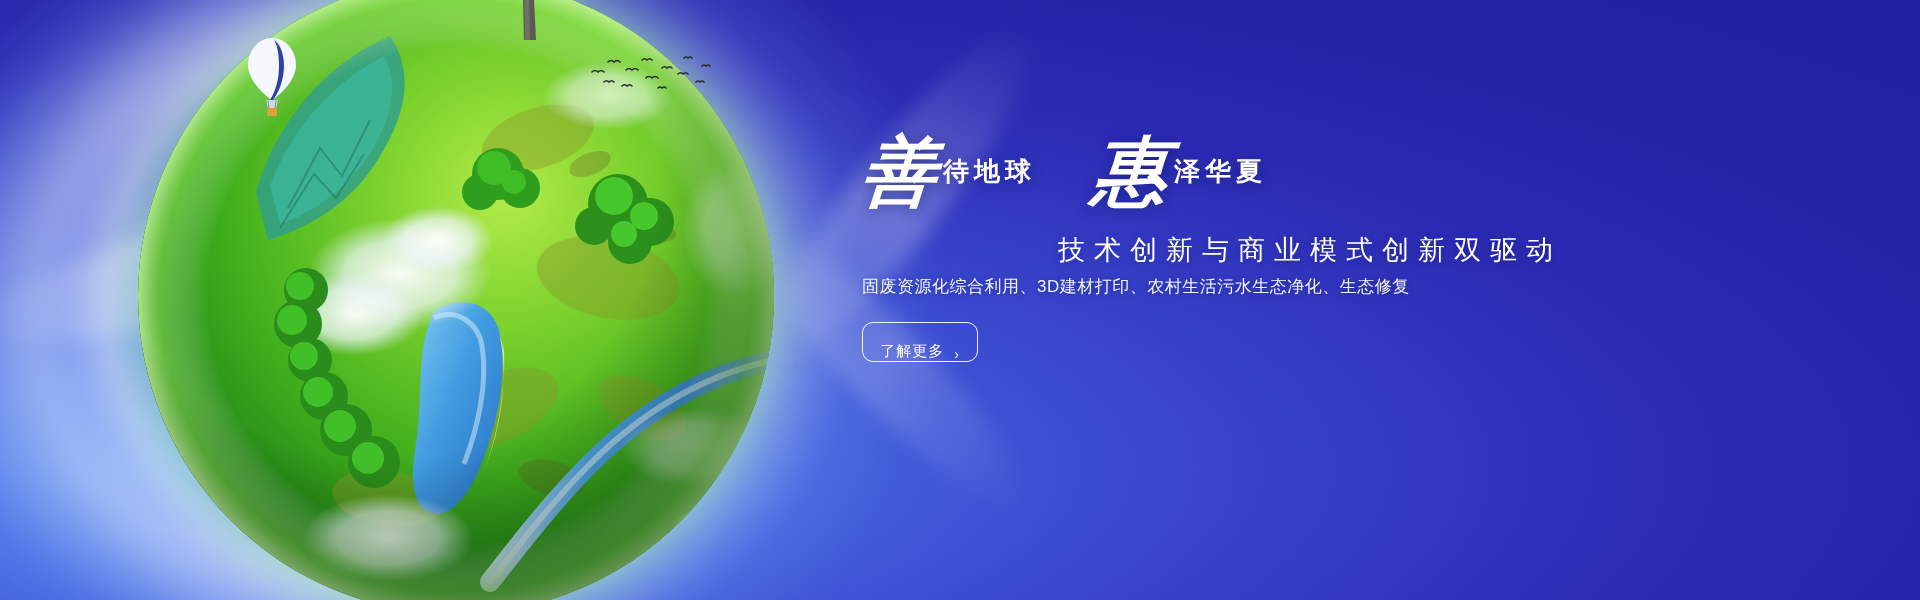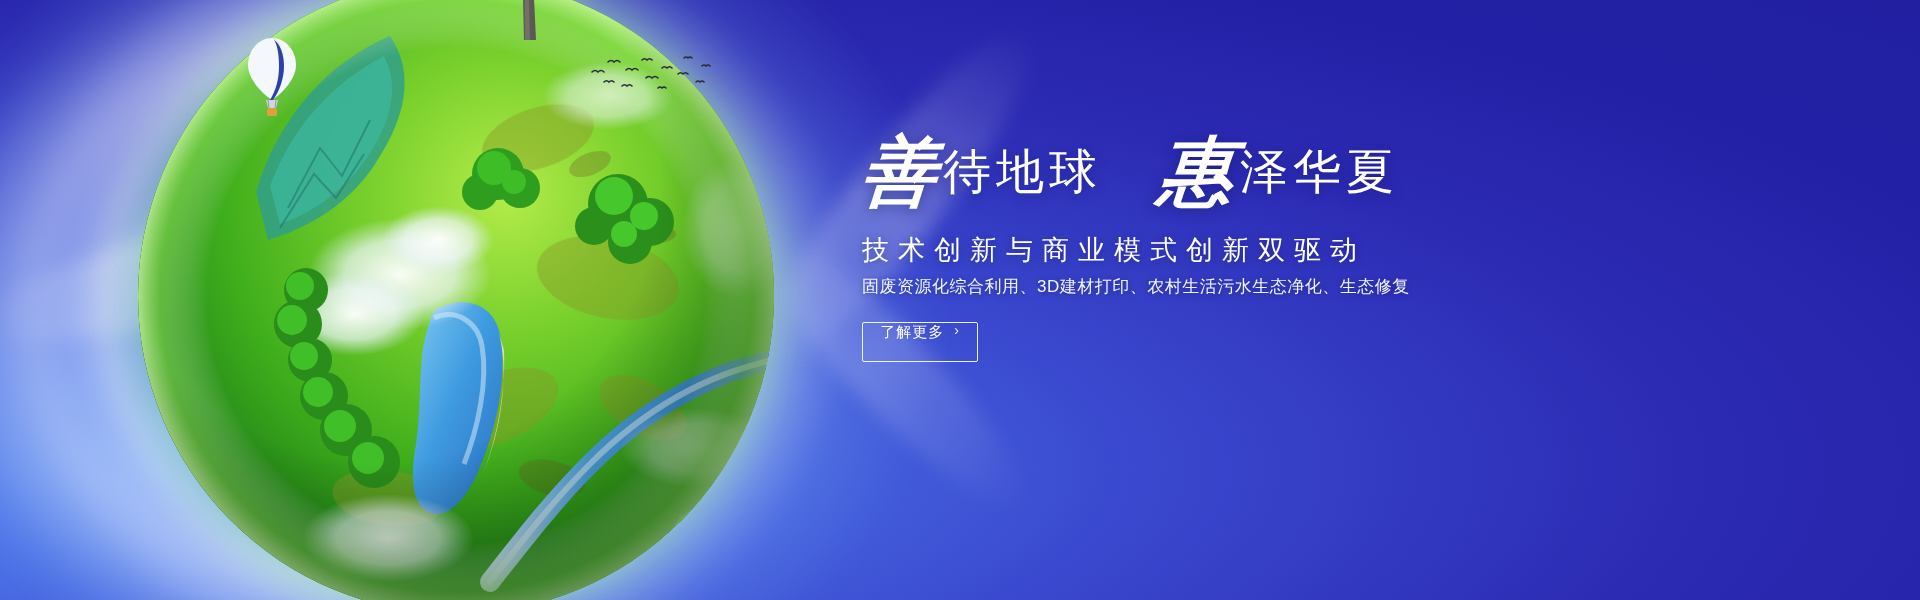--- a/index.html
+++ b/index.html
@@ -122,58 +122,59 @@
     font-weight: 700;
     line-height: 80px;
     letter-spacing: 1px;
     font-style: italic;
     display: inline-block;
     vertical-align: bottom;
     transform: skewX(-4deg);
   }
   .hl-small {
     font-family: "Liberation Serif", "DejaVu Serif", serif;
-    font-size: 48px;
-    font-weight: 400;
+    font-size: 26px;
+    font-weight: 700;
     line-height: 80px;
     letter-spacing: 5px;
     display: inline-block;
     vertical-align: bottom;
     padding-left: 6px;
   }
   .hl-gap { display: inline-block; width: 48px; }
 
   .subtitle {
     margin-top: 14px;
     font-size: 27px;
     font-weight: 400;
     letter-spacing: 9px;
     color: #ffffff;
     white-space: nowrap;
     text-shadow: 0 1px 8px rgba(10,20,90,0.40);
+    text-align: right;
   }
   .desc {
     margin-top: 7px;
     font-size: 17px;
     letter-spacing: 0.5px;
     color: #f2f5ff;
     white-space: nowrap;
     text-shadow: 0 1px 6px rgba(10,20,90,0.40);
   }
 
   .cta {
     margin-top: 24px;
     display: inline-flex;
-    align-items: flex-start;
+    align-items: flex-end;
     justify-content: center;
     gap: 10px;
     width: 116px;
     height: 40px;
     border: 1px solid rgba(255,255,255,0.92);
-    border-radius: 2px;
+    border-radius: 11px;
     background: transparent;
     color: #ffffff;
     font-size: 15px;
     letter-spacing: 1px;
     cursor: pointer;
     padding: 0 12px;
     font-family: "Liberation Sans", "DejaVu Sans", sans-serif;
   }
   .cta .chev { font-size: 14px; line-height: 1; opacity: .95; }
 </style>

